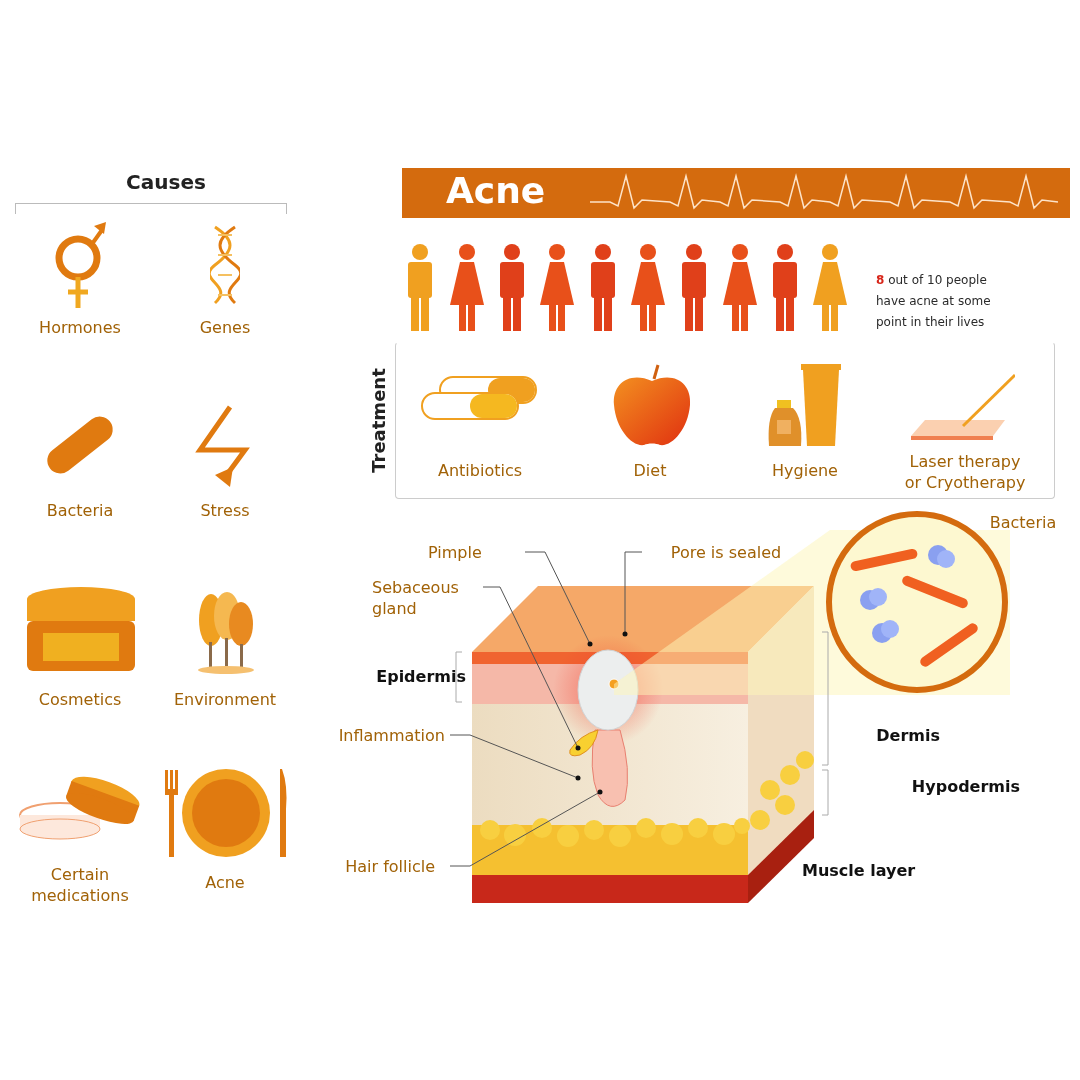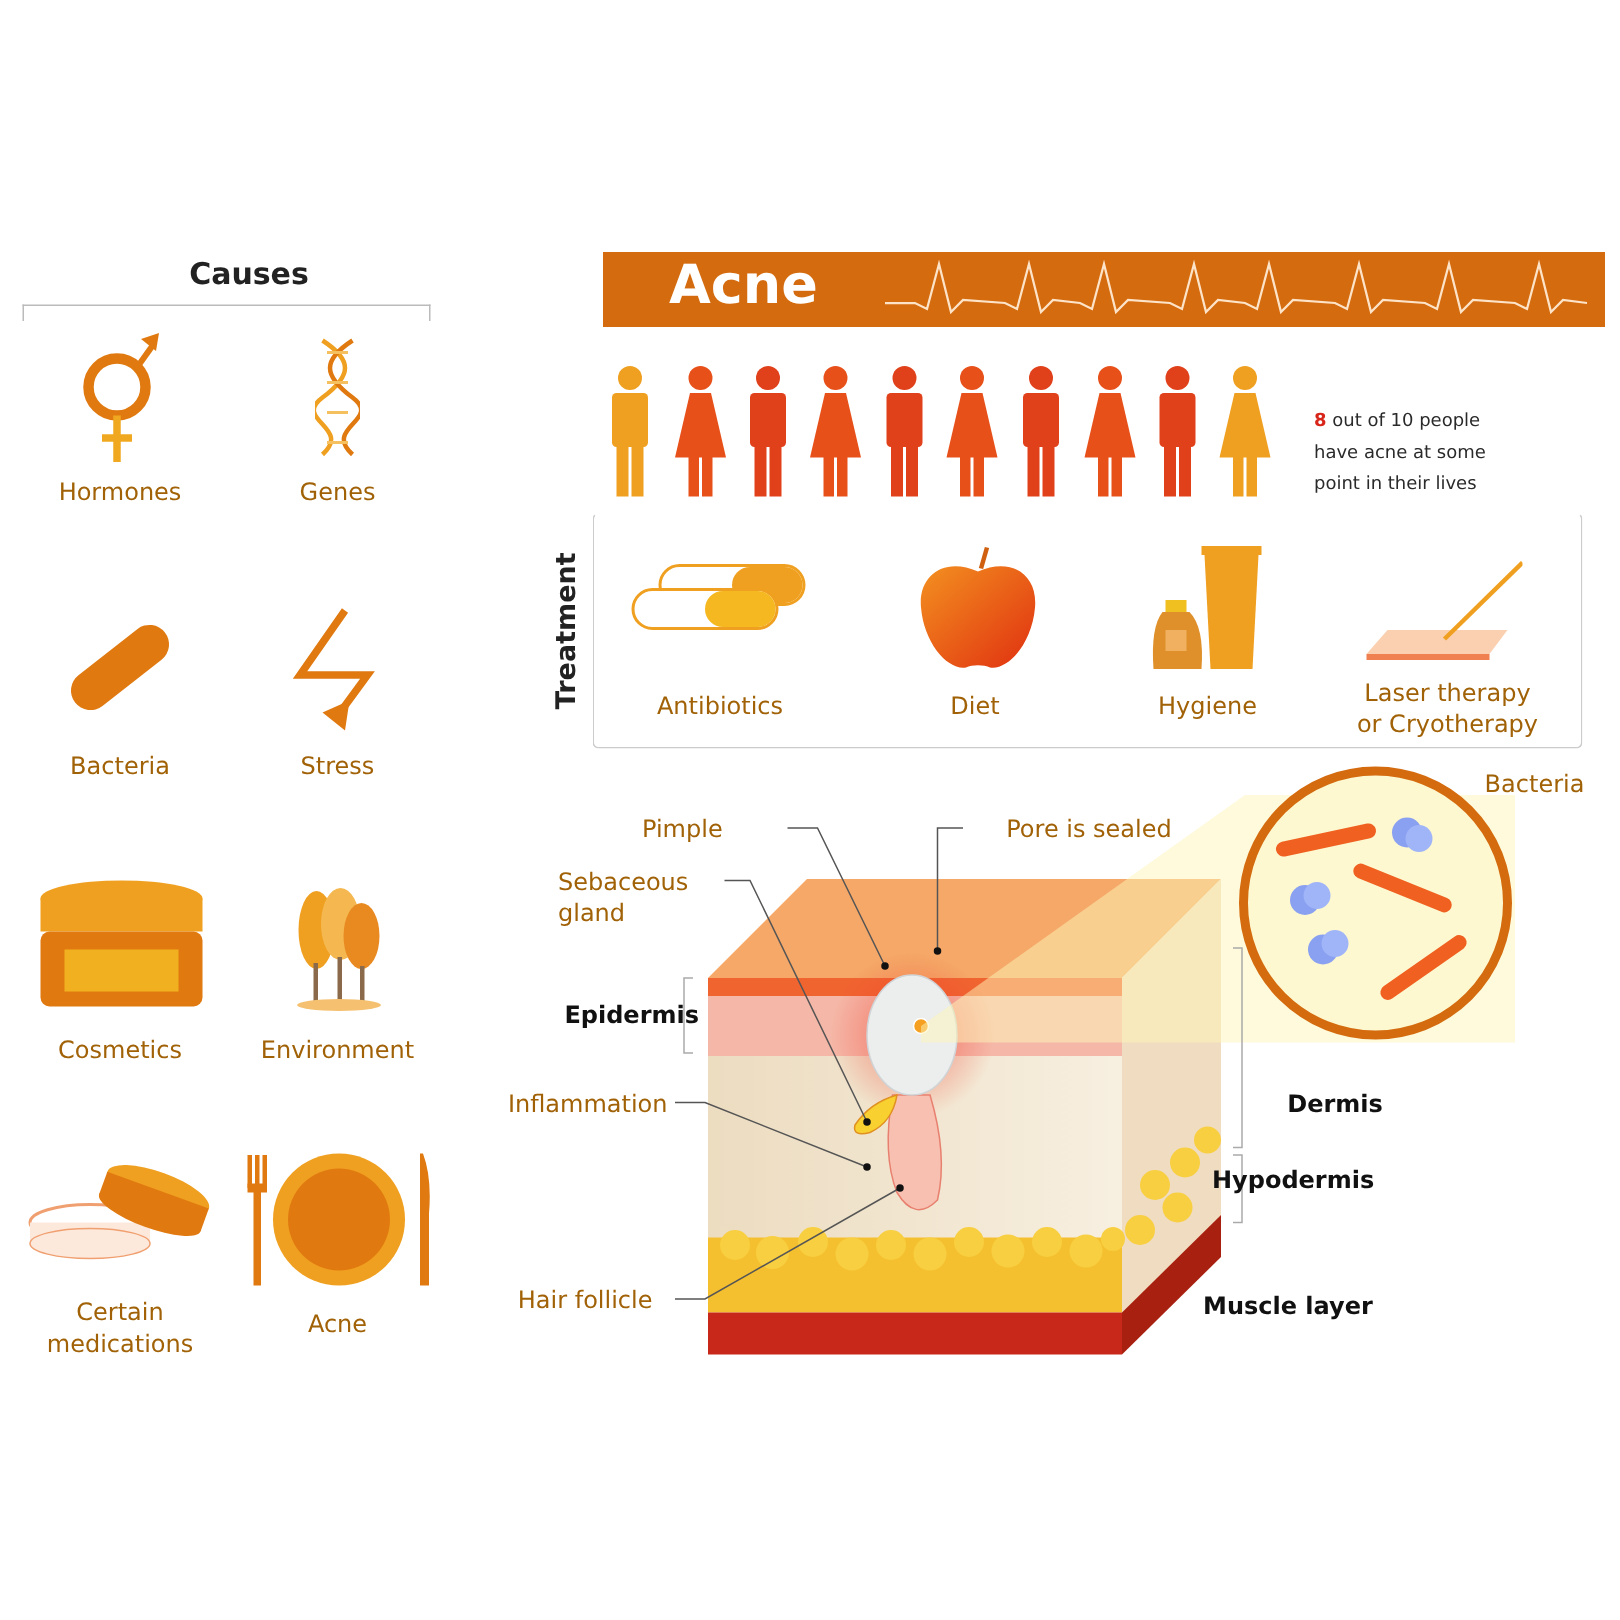--- a/index.html
+++ b/index.html
@@ -261,15 +261,15 @@
 
 <div class="abs lbl" style="left:428px;top:543px;width:80px;text-align:left">Pimple</div>
 <div class="abs lbl" style="left:656px;top:543px;width:140px;text-align:center">Pore is sealed</div>
 <div class="abs lbl" style="left:372px;top:577px;width:110px;text-align:left;line-height:21px">
   <div>Sebaceous</div>
   <div>gland</div>
 </div>
 <div class="abs lbl bold" style="left:356px;top:667px;width:110px;text-align:right">Epidermis</div>
 <div class="abs lbl" style="left:300px;top:726px;width:145px;text-align:right">Inflammation</div>
 <div class="abs lbl" style="left:315px;top:857px;width:120px;text-align:right">Hair follicle</div>
-<div class="abs lbl bold" style="left:840px;top:726px;width:100px;text-align:center">Dermis</div>
-<div class="abs lbl bold" style="left:808px;top:777px;width:140px;text-align:left">Hypodermis</div>
+<div class="abs lbl bold" style="left:840px;top:726px;width:100px;text-align:right">Dermis</div>
+<div class="abs lbl bold" style="left:880px;top:777px;width:140px;text-align:right">Hypodermis</div>
 <div class="abs lbl bold" style="left:802px;top:861px;width:140px;text-align:left">Muscle layer</div>
 
 </body></html>

